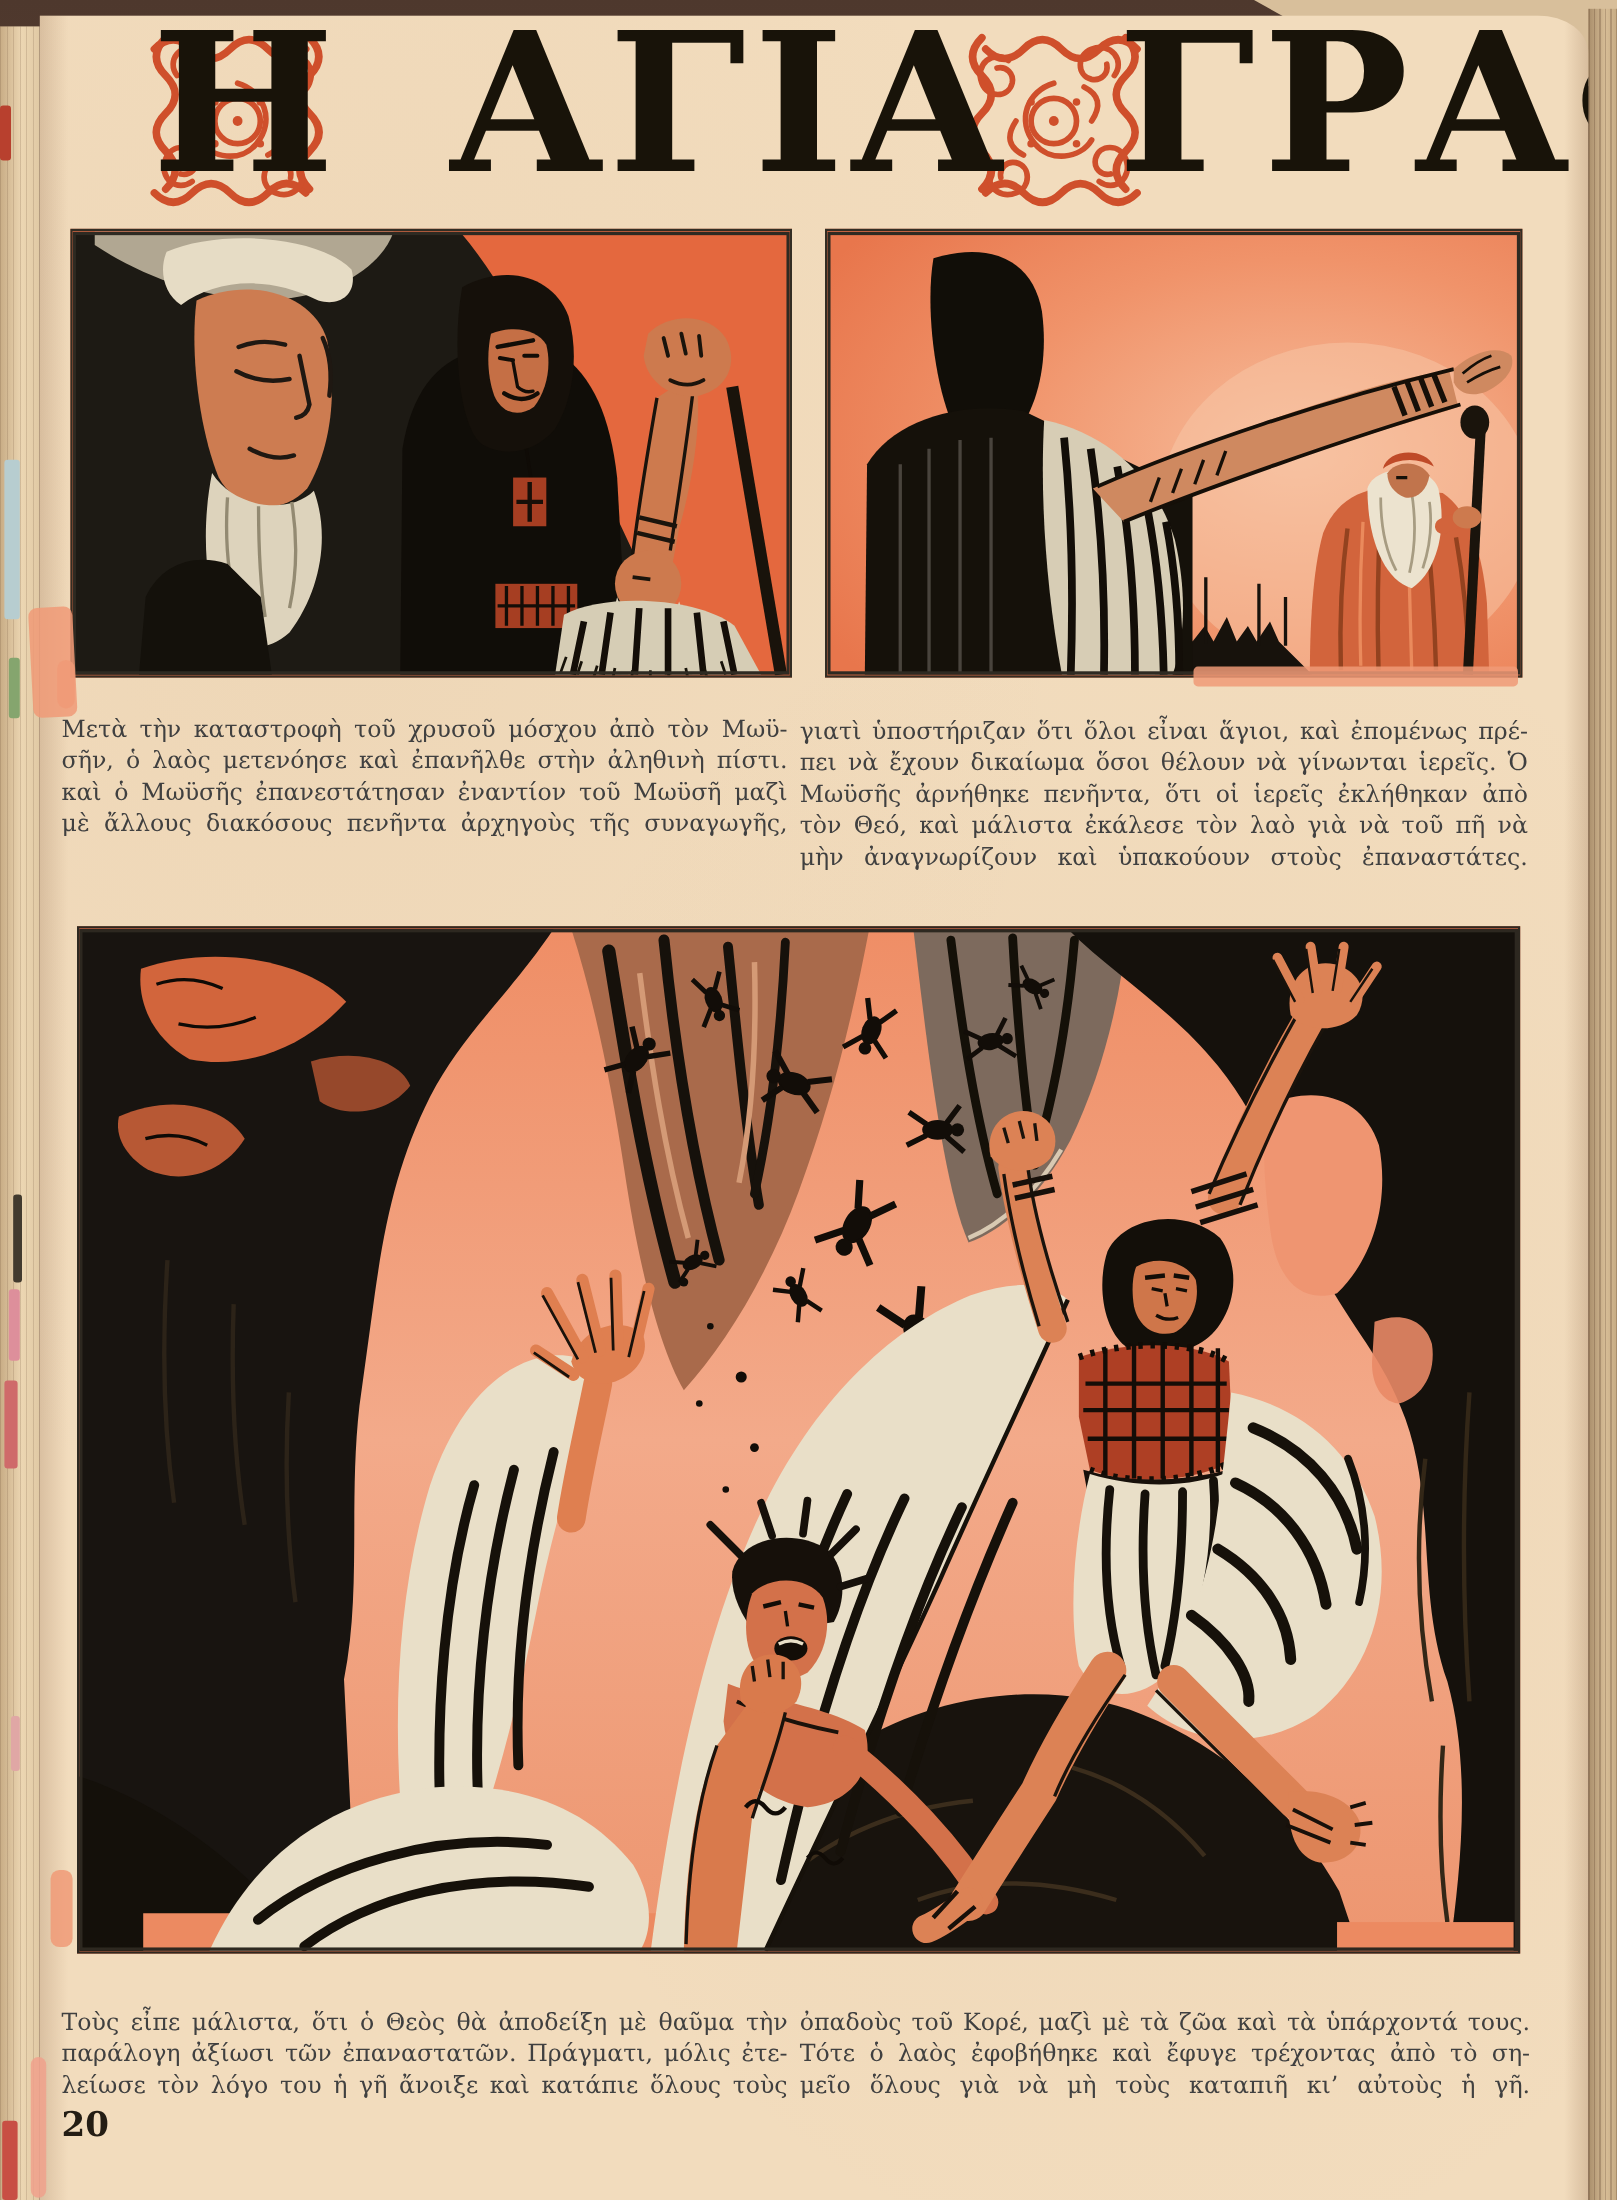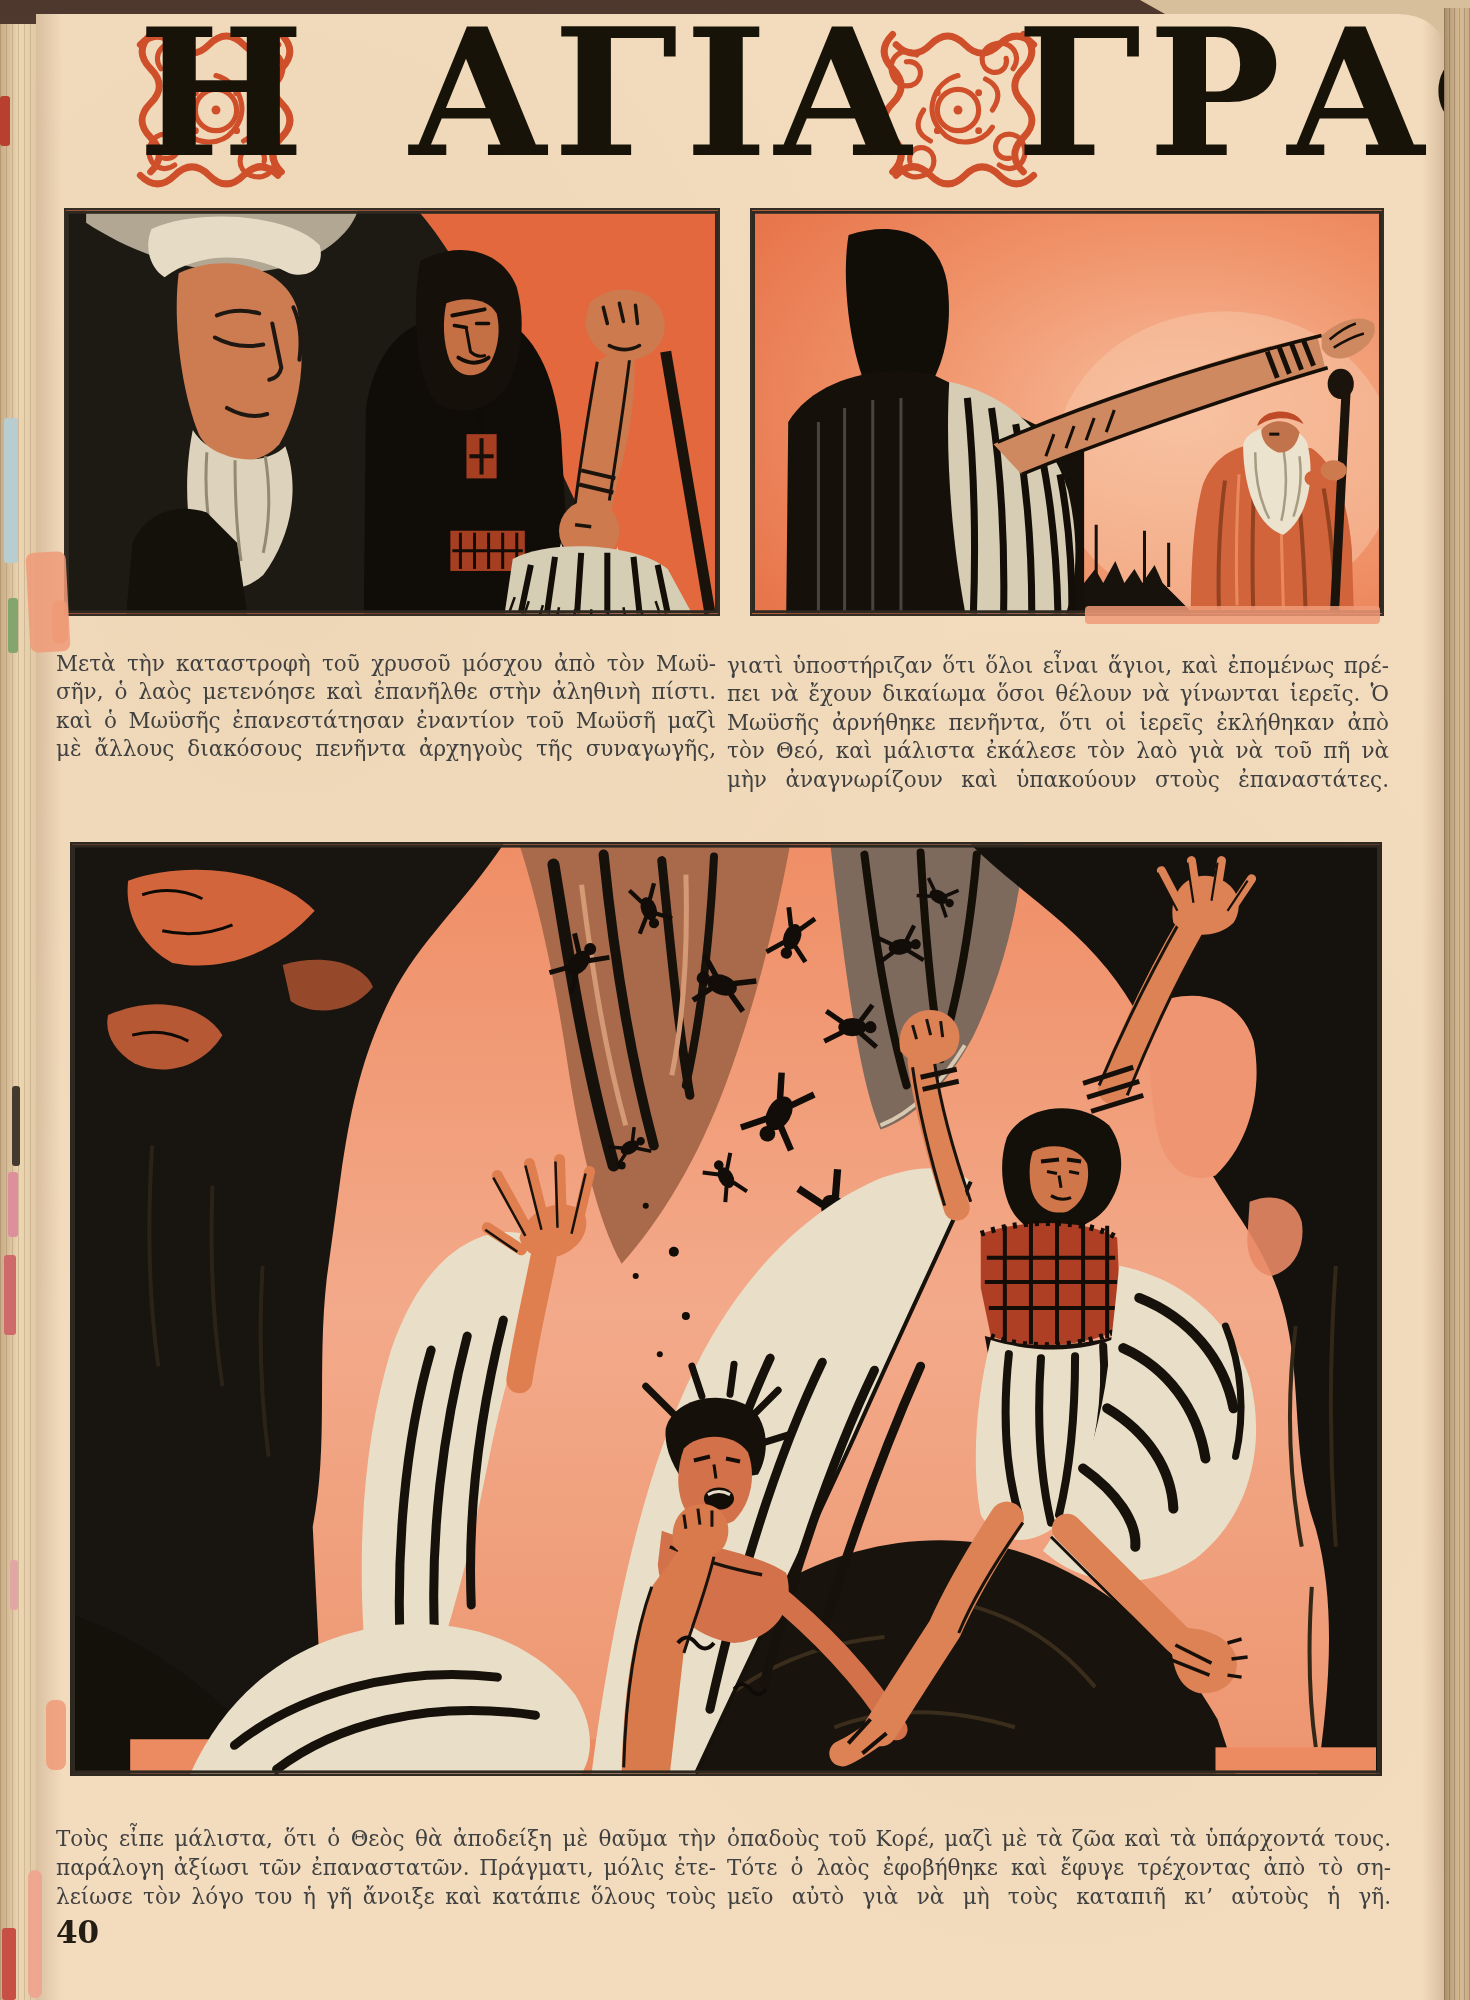--- a/index.html
+++ b/index.html
@@ -503,23 +503,23 @@
   </div>
 
   <div class="textcol" id="r2l">
     <div class="tline">Τοὺς εἶπε μάλιστα, ὅτι ὁ Θεὸς θὰ ἀποδείξη μὲ θαῦμα τὴν</div>
     <div class="tline">παράλογη ἀξίωσι τῶν ἐπαναστατῶν. Πράγματι, μόλις ἐτε-</div>
     <div class="tline">λείωσε τὸν λόγο του ἡ γῆ ἄνοιξε καὶ κατάπιε ὅλους τοὺς</div>
   </div>
   <div class="textcol" id="r2r">
     <div class="tline">ὀπαδοὺς τοῦ Κορέ, μαζὶ μὲ τὰ ζῶα καὶ τὰ ὑπάρχοντά τους.</div>
     <div class="tline">Τότε ὁ λαὸς ἐφοβήθηκε καὶ ἔφυγε τρέχοντας ἀπὸ τὸ ση-</div>
-    <div class="tline">μεῖο αὐτὸ γιὰ νὰ μὴ τοὺς καταπιῆ κι’ αὐτοὺς ἡ γῆ.</div>
-  </div>
-
-  <div class="page-number">40</div>
+    <div class="tline">μεῖο ὅλους γιὰ νὰ μὴ τοὺς καταπιῆ κι’ αὐτοὺς ἡ γῆ.</div>
+  </div>
+
+  <div class="page-number">20</div>
 
   <div class="smudge" style="left:28px;top:552px;width:40px;height:100px;transform:rotate(-3deg);"></div>
   <div class="smudge" style="left:52px;top:600px;width:16px;height:44px;"></div>
   <div class="smudge" style="left:1085px;top:606px;width:295px;height:18px;border-radius:4px;"></div>
   <div class="smudge" style="left:46px;top:1700px;width:20px;height:70px;"></div>
   <div class="smudge" style="left:28px;top:1870px;width:14px;height:128px;background:#f0a18c;"></div>
 </div>
 
 </body></html>

